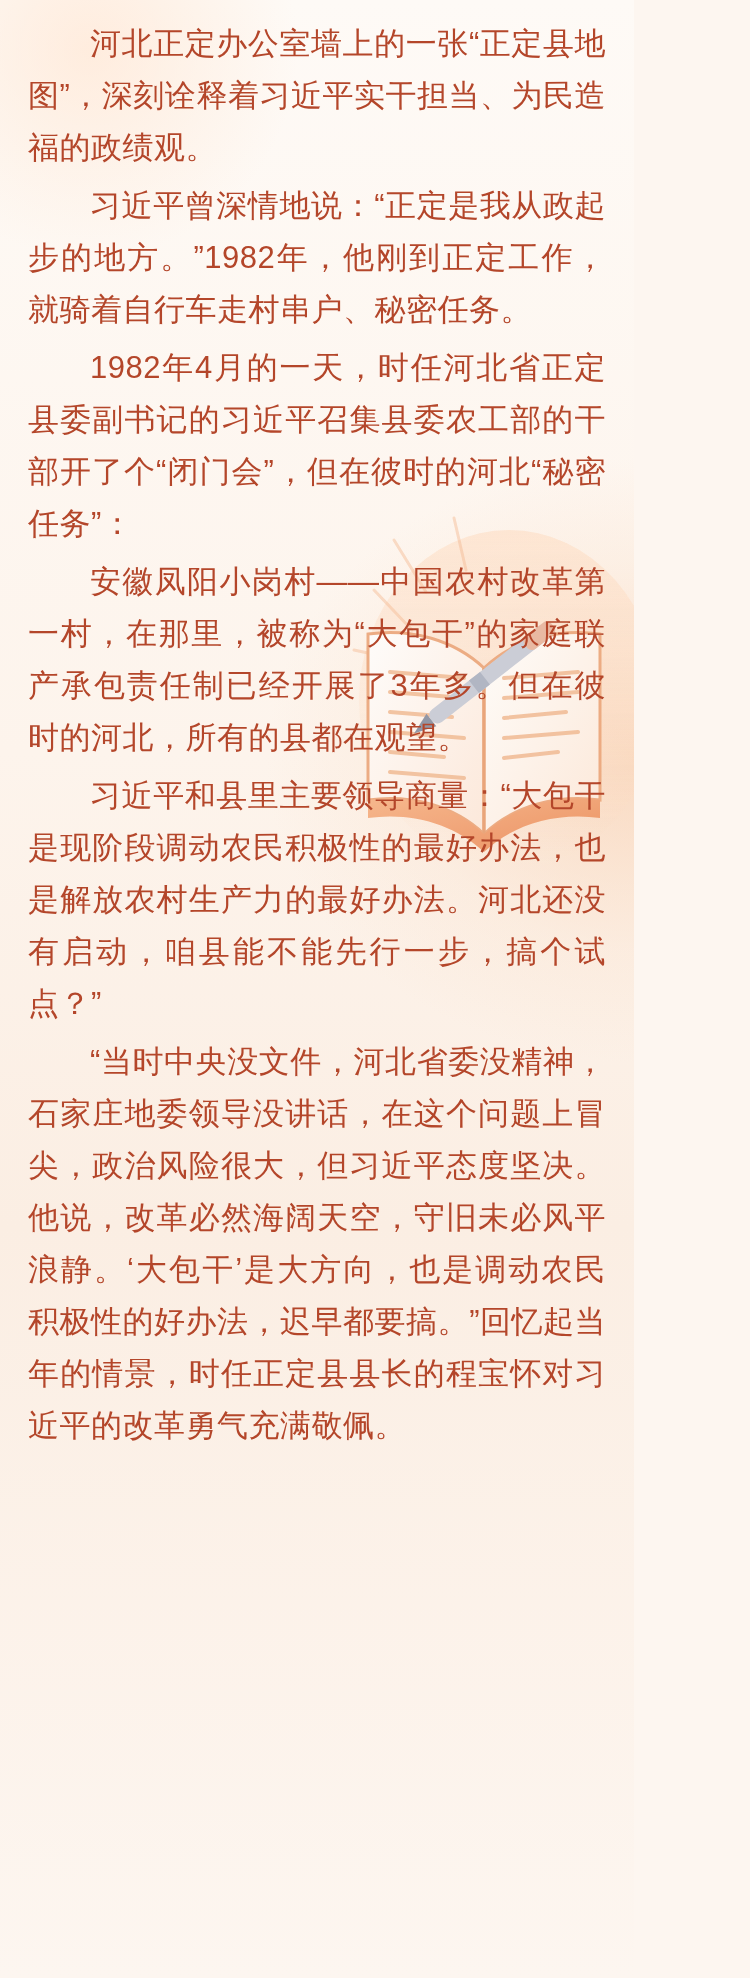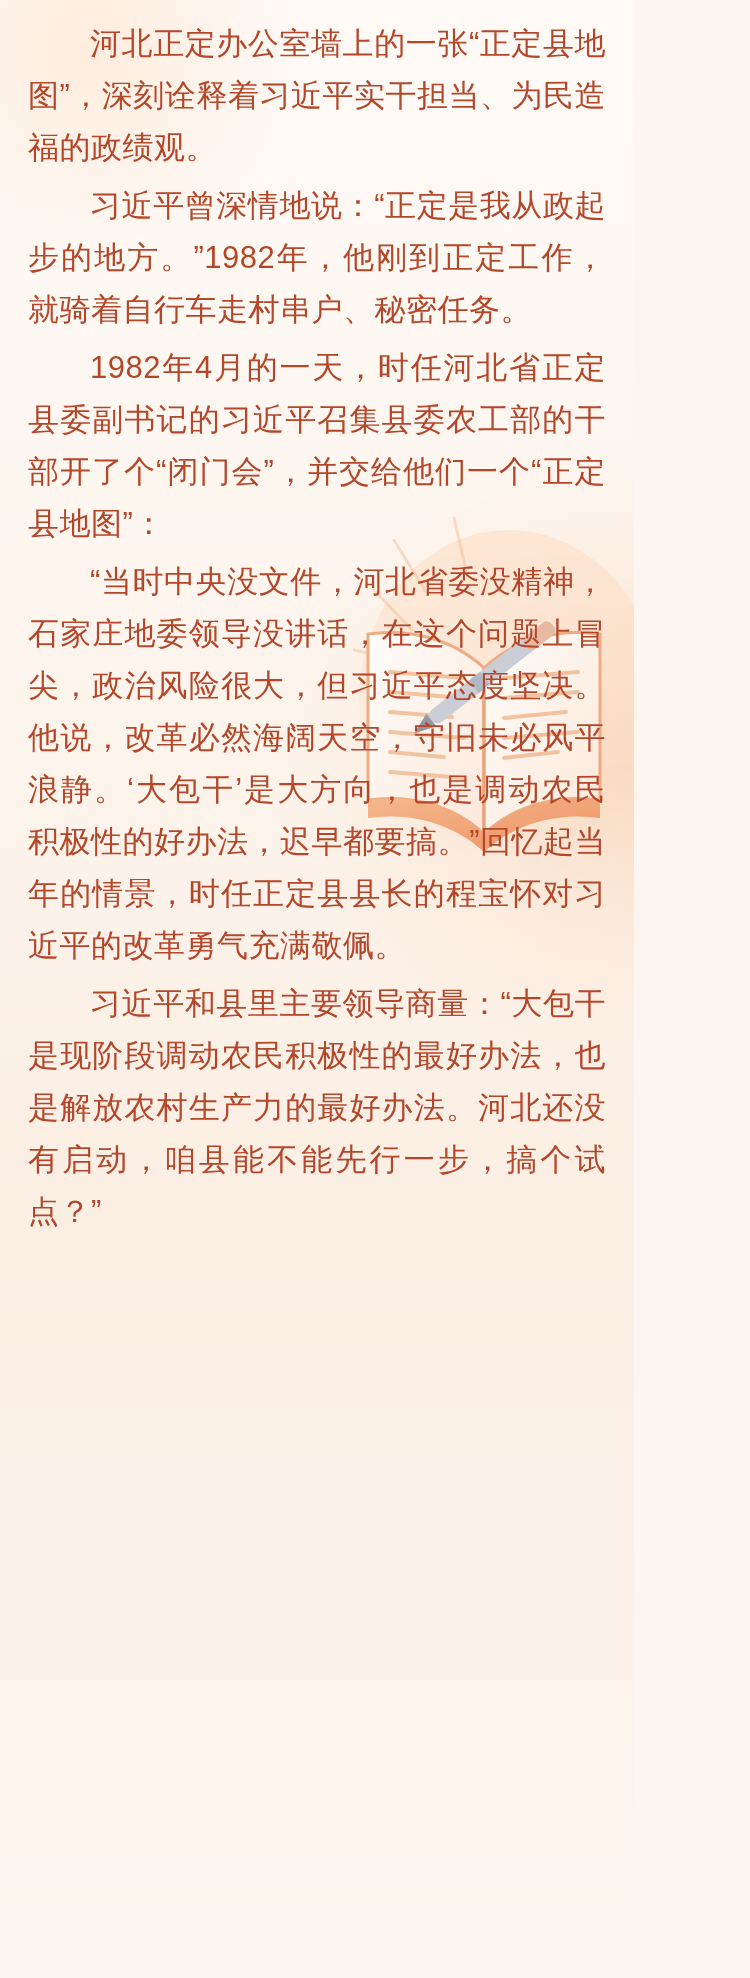--- a/index.html
+++ b/index.html
@@ -127,18 +127,19 @@
         <rect x="216" y="196" width="34" height="16" rx="6" fill="#e8b7a0"></rect>
         <path d="M96 196 L74 204 L96 212 Z" fill="#8d93a3"></path>
         <rect x="150" y="196" width="14" height="16" fill="#aeb4c2"></rect>
       </g>
     </svg>
   </div>
 
   <div class="content">
     <p class="para">河北正定办公室墙上的一张“正定县地图”，深刻诠释着习近平实干担当、为民造福的政绩观。</p>
     <p class="para">习近平曾深情地说：“正定是我从政起步的地方。”1982年，他刚到正定工作，就骑着自行车走村串户、秘密任务。</p>
-    <p class="para">1982年4月的一天，时任河北省正定县委副书记的习近平召集县委农工部的干部开了个“闭门会”，并交给他们一个“正定县地图”：</p>
+    <p class="para">1982年4月的一天，时任河北省正定县委副书记的习近平召集县委农工部的干部开了个“闭门会”，但在彼时的河北“秘密任务”：</p>
+    <p class="para">安徽凤阳小岗村——中国农村改革第一村，在那里，被称为“大包干”的家庭联产承包责任制已经开展了3年多。但在彼时的河北，所有的县都在观望。</p>
+    <p class="para">习近平和县里主要领导商量：“大包干是现阶段调动农民积极性的最好办法，也是解放农村生产力的最好办法。河北还没有启动，咱县能不能先行一步，搞个试点？”</p>
     <p class="para">“当时中央没文件，河北省委没精神，石家庄地委领导没讲话，在这个问题上冒尖，政治风险很大，但习近平态度坚决。他说，改革必然海阔天空，守旧未必风平浪静。‘大包干’是大方向，也是调动农民积极性的好办法，迟早都要搞。”回忆起当年的情景，时任正定县县长的程宝怀对习近平的改革勇气充满敬佩。</p>
-    <p class="para">习近平和县里主要领导商量：“大包干是现阶段调动农民积极性的最好办法，也是解放农村生产力的最好办法。河北还没有启动，咱县能不能先行一步，搞个试点？”</p>
   </div>
 
 </div>
 
 </body></html>

